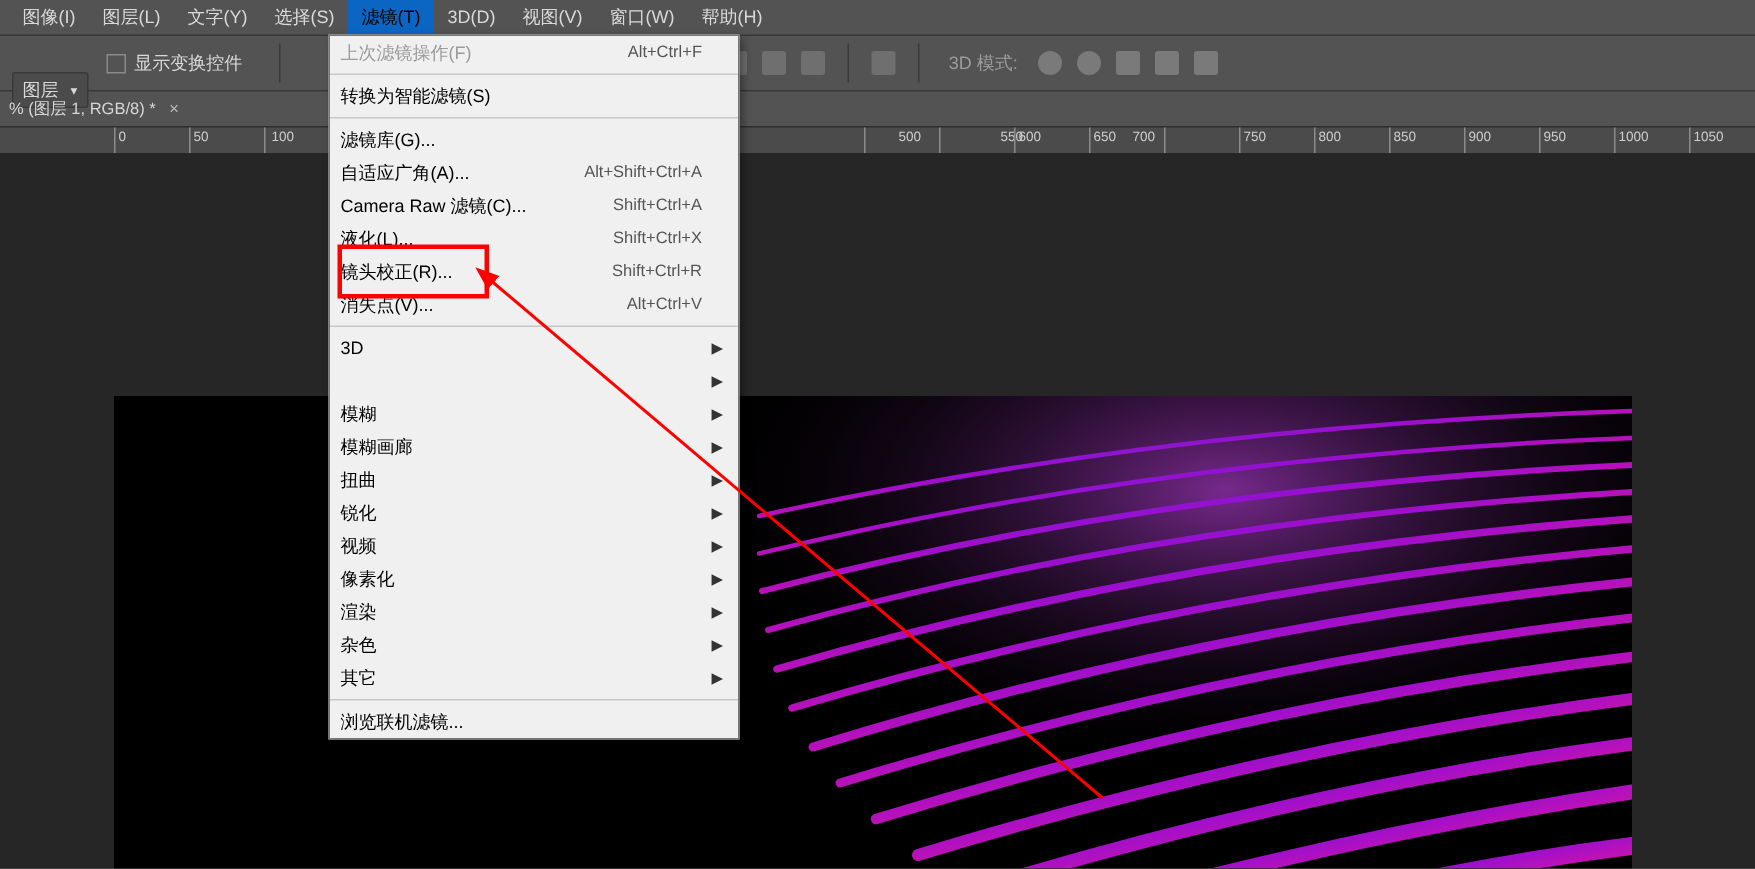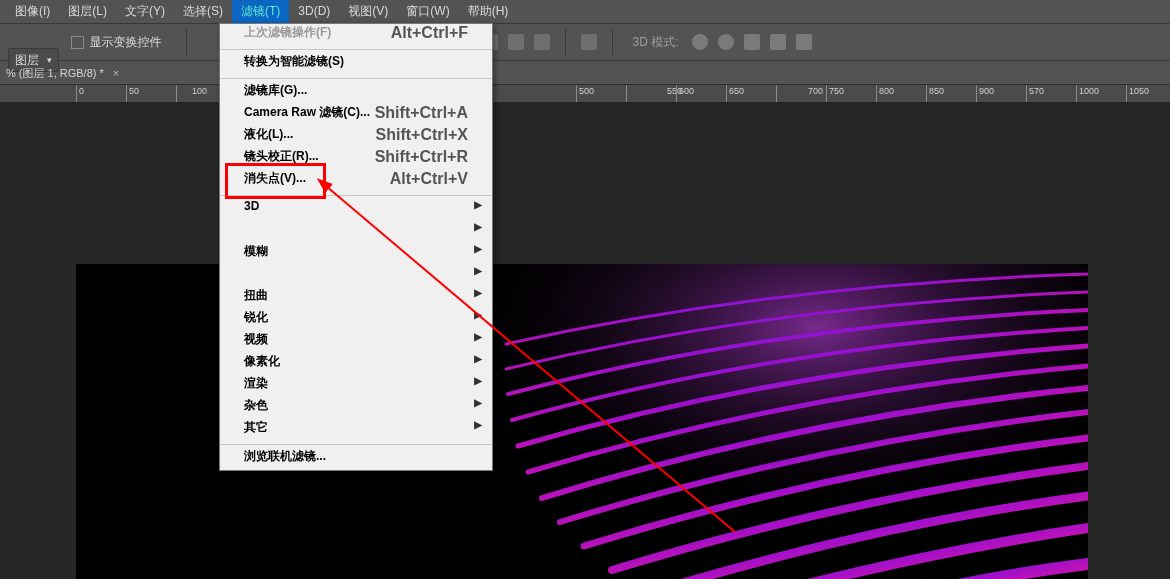--- a/index.html
+++ b/index.html
@@ -1,19 +1,19 @@
 <!DOCTYPE html>
 <html><head>
 <meta charset="utf-8">
 <style>
   html,body{margin:0;padding:0;width:1170px;height:579px;background:#535353;font-family:"Microsoft YaHei","Segoe UI",Arial,sans-serif;font-size:12px;color:#d9d9d9;overflow:hidden;position:relative;}
   
   .menubar{position:absolute;left:0;top:0;width:1170px;height:23px;background:#535353;display:flex;align-items:center;}
   .menubar .menu-item{padding:0 9px;height:23px;line-height:23px;cursor:default;}
-  .menubar .menu-item.active{background:#0b66c3;color:#5eead4;}
+  .menubar .menu-item.active{background:#0b66c3;color:#000000;}
   .menu-spacer{width:6px;}
   
   .optbar{position:absolute;left:0;top:23px;width:1170px;height:38px;background:#535353;border-top:1px solid #383838;border-bottom:1px solid #383838;display:flex;align-items:center;padding:0 8px;box-sizing:border-box;}
   .opt-sel{display:flex;align-items:center;height:22px;border:1px solid #3a3a3a;border-radius:2px;background:#4b4b4b;padding:0 6px;margin-right:12px;margin-top:36px;}
   .opt-sel .arrow{margin-left:8px;font-size:9px;}
   .chk{display:flex;align-items:center;margin-right:14px;}
   .chk .box{width:11px;height:11px;border:1px solid #8a8a8a;margin-right:6px;}
   .vsep{width:1px;height:26px;background:#3a3a3a;margin:0 10px;}
   .tool-icn{width:16px;height:16px;margin:0 5px;background:#6f6f6f;display:inline-block;border-radius:2px;}
   .lbl-3d{margin-left:10px;margin-right:8px;color:#9c9c9c;}
@@ -24,24 +24,24 @@
   
   .ruler{position:absolute;left:0;top:84px;width:1170px;height:18px;background:#4b4b4b;border-top:1px solid #2f2f2f;border-bottom:1px solid #2f2f2f;}
   .ruler .tick{position:absolute;top:0;height:18px;border-left:1px solid #8c8c8c;}
   .ruler .lbl{position:absolute;top:1px;font-size:9px;color:#cfcfcf;}
   
   .canvas-bg{position:absolute;left:0;top:102px;width:1170px;height:477px;background:#262626;}
   .image{position:absolute;left:76px;top:264px;width:1012px;height:315px;background:#000;overflow:hidden;}
   .feather{position:absolute;left:0;top:0;width:1012px;height:315px;pointer-events:none;}
   
   .drop{position:absolute;left:219px;top:23px;width:272px;background:#f0f0f0;border:1px solid #777;box-shadow:2px 2px 6px rgba(0,0,0,.4);color:#000;font-size:12px;}
-  .drop .row{display:flex;align-items:flex-start;height:22px;padding:0 24px 0 24px;cursor:default;position:relative;font-weight:bold;}
+  .drop .row{display:flex;align-items:center;height:22px;padding:0 24px 0 7px;cursor:default;position:relative;}
   .drop .row.disabled{color:#9a9a9a;}
   .drop .row .lbl{flex:1;}
-  .drop .row .sc{color:#555;font-size:16px;}
+  .drop .row .sc{color:#555;font-size:11px;}
   .drop .row .sub-arrow{position:absolute;right:10px;font-size:10px;color:#333;}
   .drop hr{border:none;border-top:1px solid #c8c8c8;margin:3px 0;}
   
   .anno-box{position:absolute;border:3px solid #ff0000;pointer-events:none;}
   .anno-arrow{position:absolute;pointer-events:none;}
 </style>
 </head>
 <body>
 
 <div class="menubar">
@@ -88,45 +88,45 @@
     <span class="x">×</span>
   </div>
 </div>
 
 <div class="ruler" id="ruler">
     <div class="tick" style="left: 76px;"></div>
     <div class="lbl" style="left: 79px;">0</div>
     <div class="tick" style="left: 126px;"></div>
     <div class="lbl" style="left: 129px;">50</div>
     <div class="tick" style="left: 176px;"></div>
-    <div class="lbl" style="left: 192px;">100</div>
+    <div class="lbl" style="left: 181px;">100</div>
     <div class="tick" style="left: 226px;"></div>
     <div class="lbl" style="left: 229px;">150</div>
     <div class="tick" style="left: 276px;"></div>
     <div class="lbl" style="left: 279px;">200</div>
     <div class="tick" style="left: 576px;"></div>
-    <div class="lbl" style="left: 579px; text-align: center;">500</div>
+    <div class="lbl" style="left: 599px; text-align: center;">500</div>
     <div class="tick" style="left: 626px;"></div>
     <div class="lbl" style="left: 629px; padding-left: 38px;">550</div>
     <div class="tick" style="left: 676px;"></div>
     <div class="lbl" style="left: 679px;">600</div>
     <div class="tick" style="left: 726px;"></div>
     <div class="lbl" style="left: 729px;">650</div>
     <div class="tick" style="left: 776px;"></div>
-    <div class="lbl" style="left: 808px;">700</div>
+    <div class="lbl" style="left: 755px;">700</div>
     <div class="tick" style="left: 826px;"></div>
     <div class="lbl" style="left: 829px;">750</div>
     <div class="tick" style="left: 876px;"></div>
     <div class="lbl" style="left: 879px;">800</div>
     <div class="tick" style="left: 926px;"></div>
     <div class="lbl" style="left: 929px;">850</div>
     <div class="tick" style="left: 976px;"></div>
     <div class="lbl" style="left: 979px;">900</div>
     <div class="tick" style="left: 1026px;"></div>
-    <div class="lbl" style="left: 1029px;">570</div>
+    <div class="lbl" style="left: 1029px;">950</div>
     <div class="tick" style="left: 1076px;"></div>
     <div class="lbl" style="left: 1079px;">1000</div>
     <div class="tick" style="left: 1126px;"></div>
     <div class="lbl" style="left: 1129px;">1050</div>
   </div>
 
 <div class="canvas-bg"></div>
 <div class="image">
   <svg class="feather" viewBox="0 0 1012 315" preserveAspectRatio="none">
     <defs>
@@ -169,20 +169,24 @@
   </div>
   <hr>
   <div class="row">
     <span class="lbl">转换为智能滤镜(S)</span>
   </div>
   <hr>
   <div class="row">
     <span class="lbl">滤镜库(G)...</span>
   </div>
   <div class="row">
+    <span class="lbl">自适应广角(A)...</span>
+    <span class="sc">Alt+Shift+Ctrl+A</span>
+  </div>
+  <div class="row">
     <span class="lbl">Camera Raw 滤镜(C)...</span>
     <span class="sc">Shift+Ctrl+A</span>
   </div>
   <div class="row">
     <span class="lbl">液化(L)...</span>
     <span class="sc">Shift+Ctrl+X</span>
   </div>
   <div class="row">
     <span class="lbl">镜头校正(R)...</span>
     <span class="sc">Shift+Ctrl+R</span>
@@ -197,20 +201,21 @@
       <span class="sub-arrow">▶</span>
     </div>
   <div class="row">
       <span class="sub-arrow">▶</span>
     </div>
   <div class="row">
       <span class="lbl">模糊</span>
       <span class="sub-arrow">▶</span>
     </div>
   <div class="row">
+      <span class="lbl">模糊画廊</span>
       <span class="sub-arrow">▶</span>
     </div>
   <div class="row">
       <span class="lbl">扭曲</span>
       <span class="sub-arrow">▶</span>
     </div>
   <div class="row">
       <span class="lbl">锐化</span>
       <span class="sub-arrow">▶</span>
     </div>

